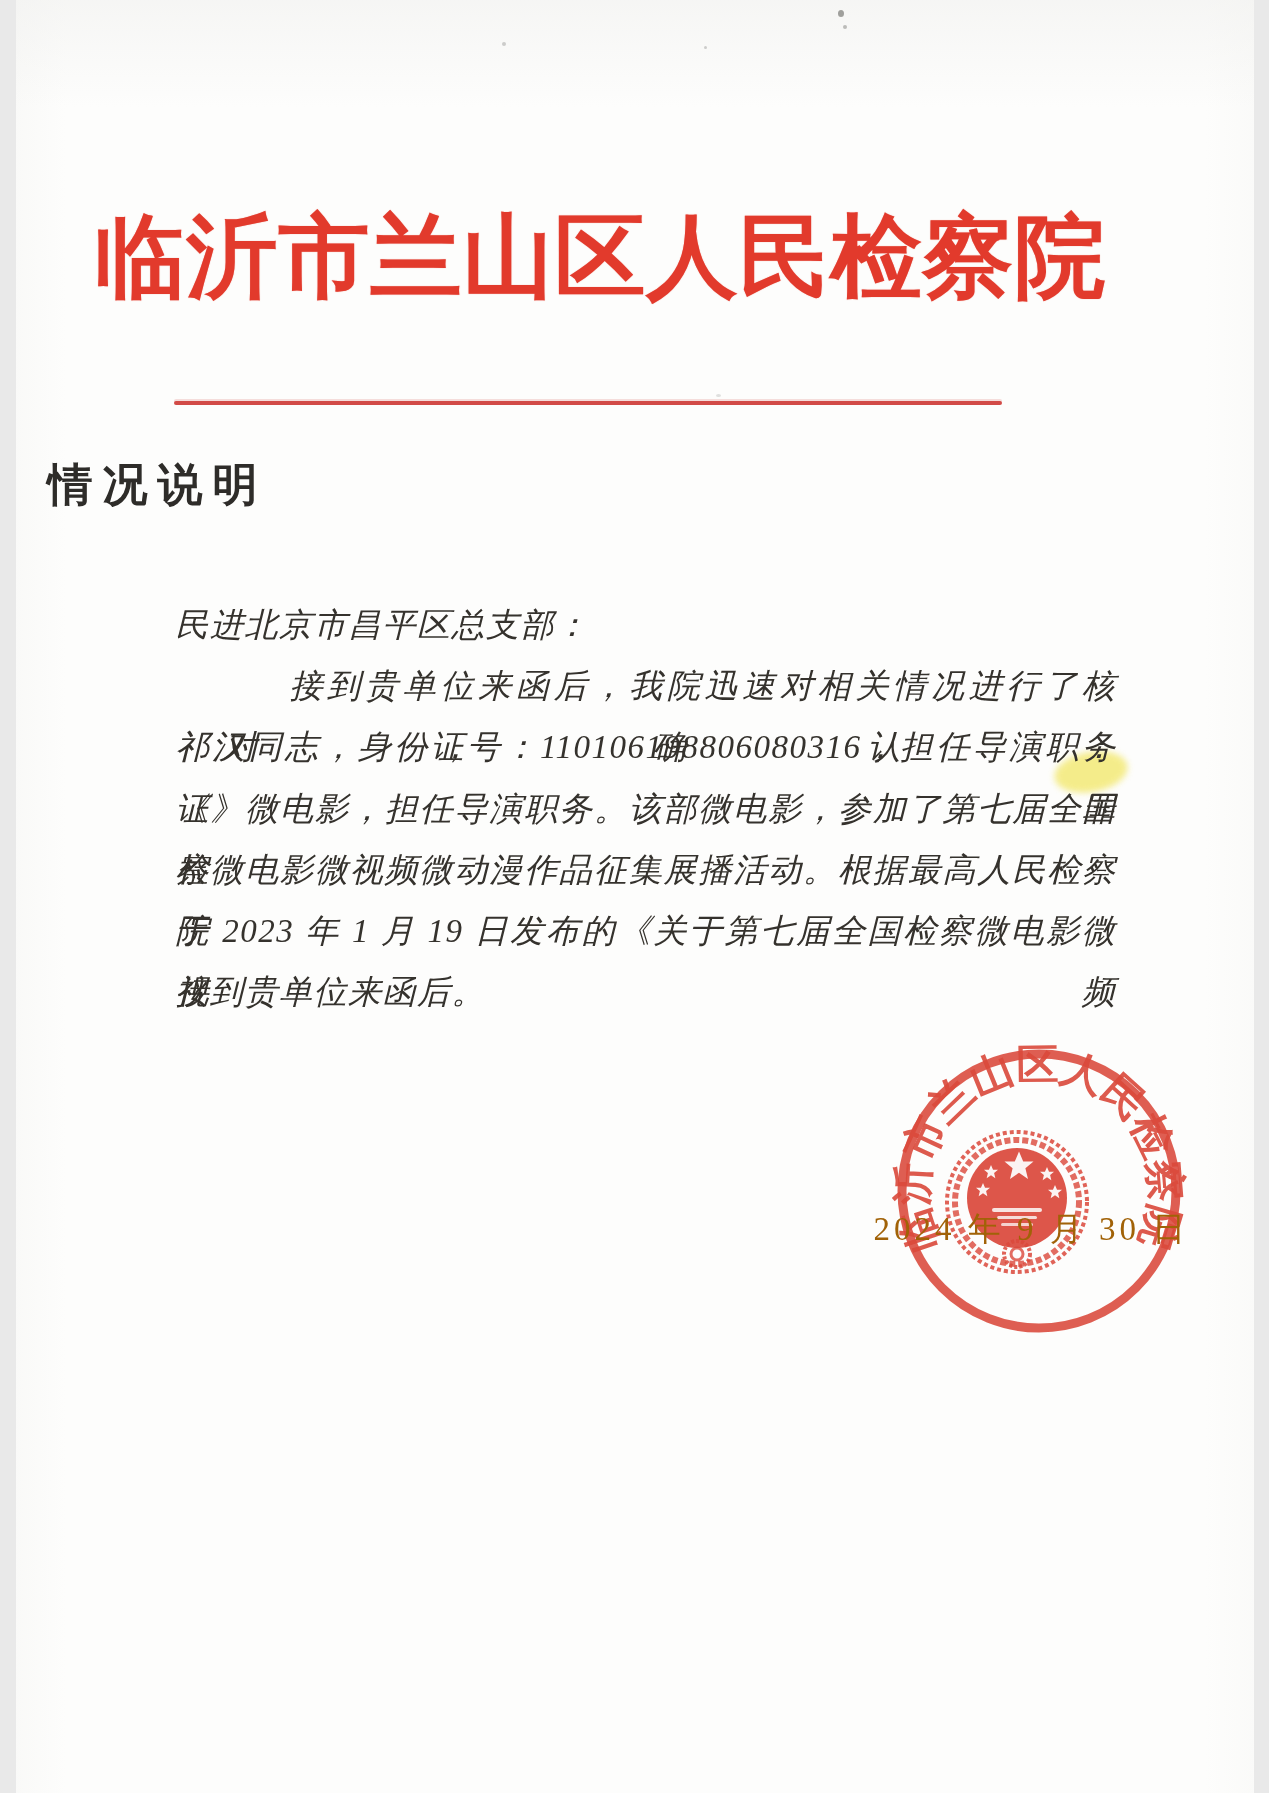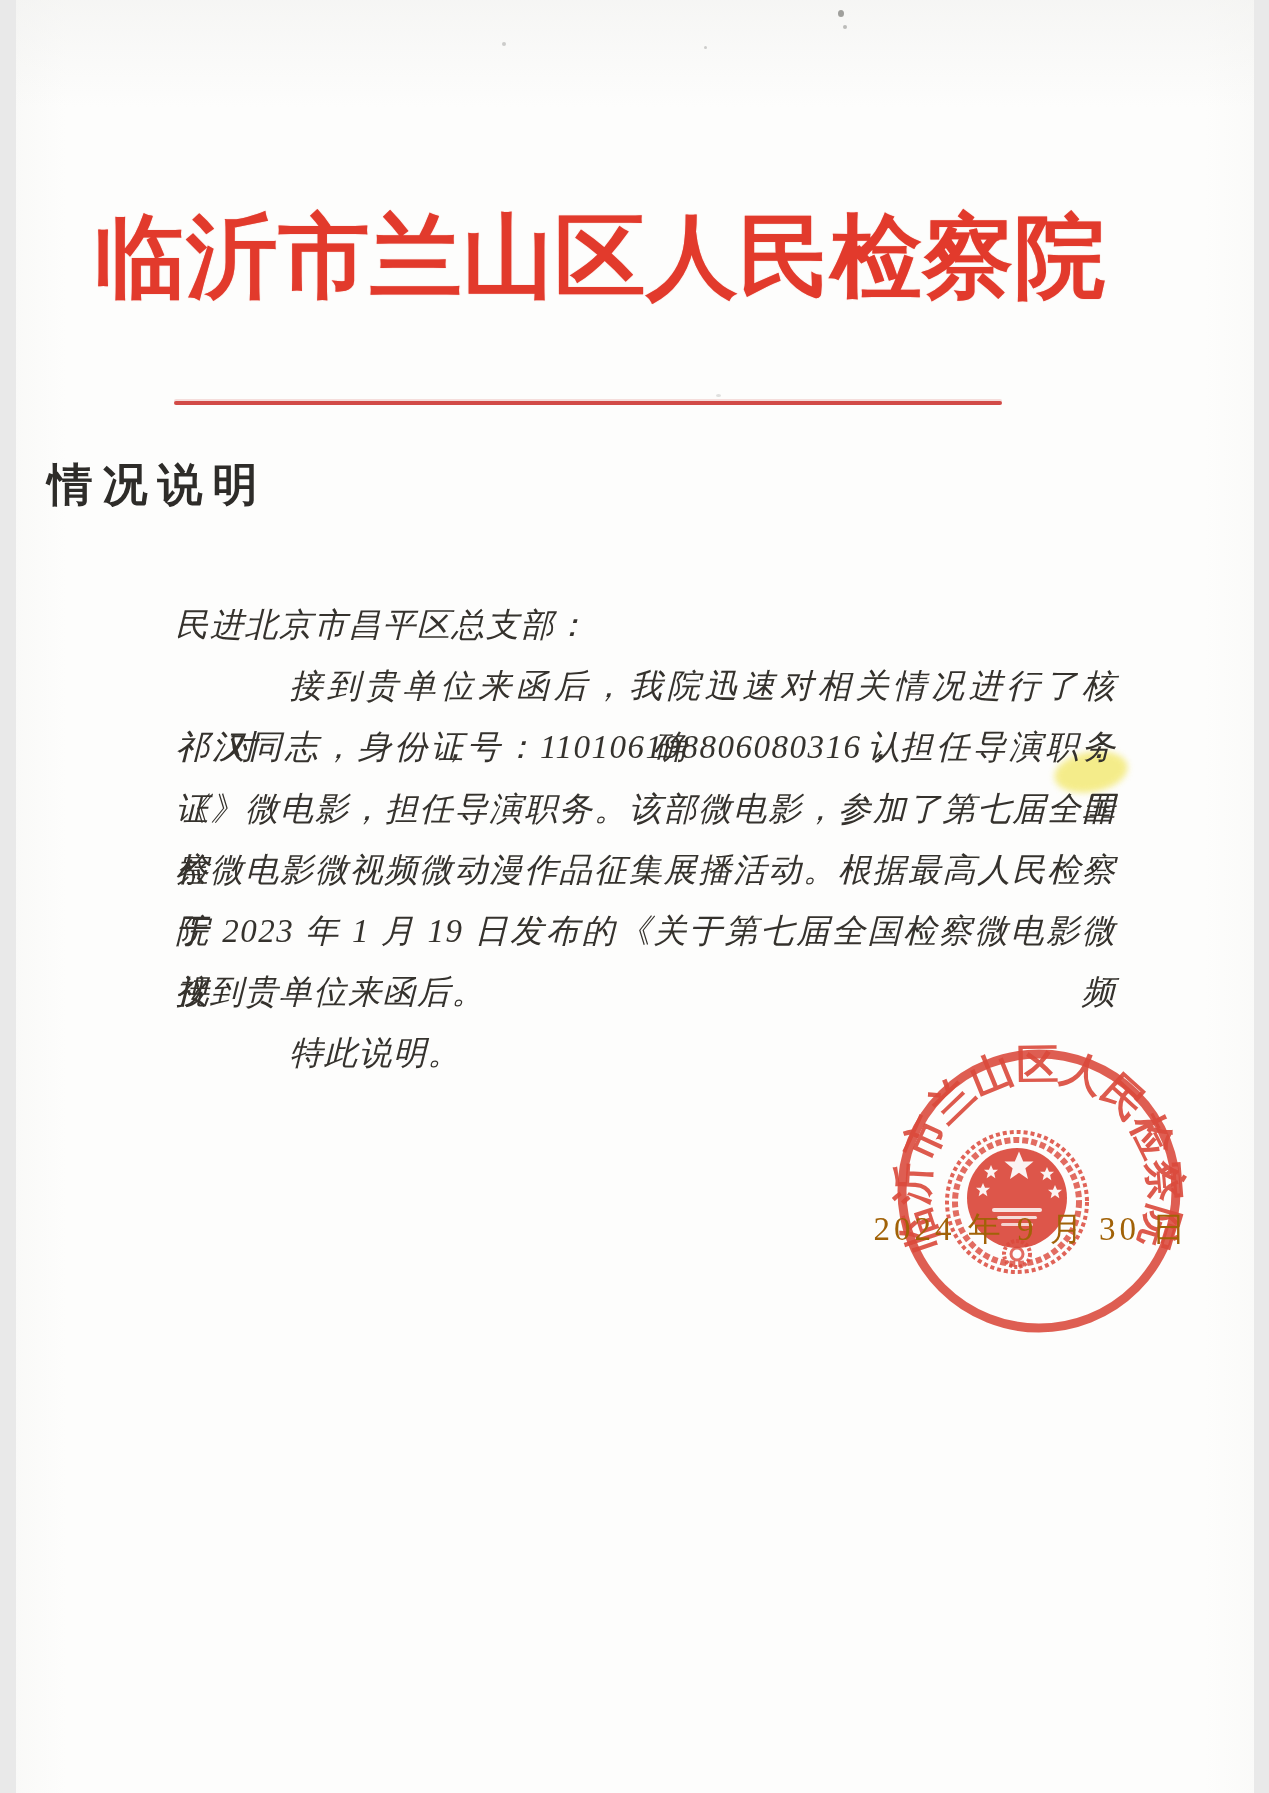--- a/index.html
+++ b/index.html
@@ -105,21 +105,20 @@
   <div class="doc-title">情况说明</div>
 
   <div class="body-block">
     <div class="line">民进北京市昌平区总支部：</div>
     <div class="line indent just">接到贵单位来函后，我院迅速对相关情况进行了核对，确认：</div>
     <div class="line just">祁汉同志，身份证号：110106198806080316，担任导演职务《罪</div>
     <div class="line just">证》微电影，担任导演职务。该部微电影，参加了第七届全国检</div>
     <div class="line just">察微电影微视频微动漫作品征集展播活动。根据最高人民检察院</div>
     <div class="line just">于 2023 年 1 月 19 日发布的《关于第七届全国检察微电影微视频</div>
     <div class="line">接到贵单位来函后。</div>
-    <div class="line indent">特此说明。</div>
   </div>
 
   <div class="date-line">2024 年 9 月 30 日</div>
 
   <svg class="seal" viewBox="0 0 302 296" xmlns="http://www.w3.org/2000/svg">
     <g stroke="#d93a2b" fill="none">
 
       <circle cx="151" cy="147" r="137" stroke-width="9" opacity="0.88"></circle>
 
       <path id="sealArc" d="M 54,203 A 112 112 0 1 1 248,203" stroke="none"></path>

